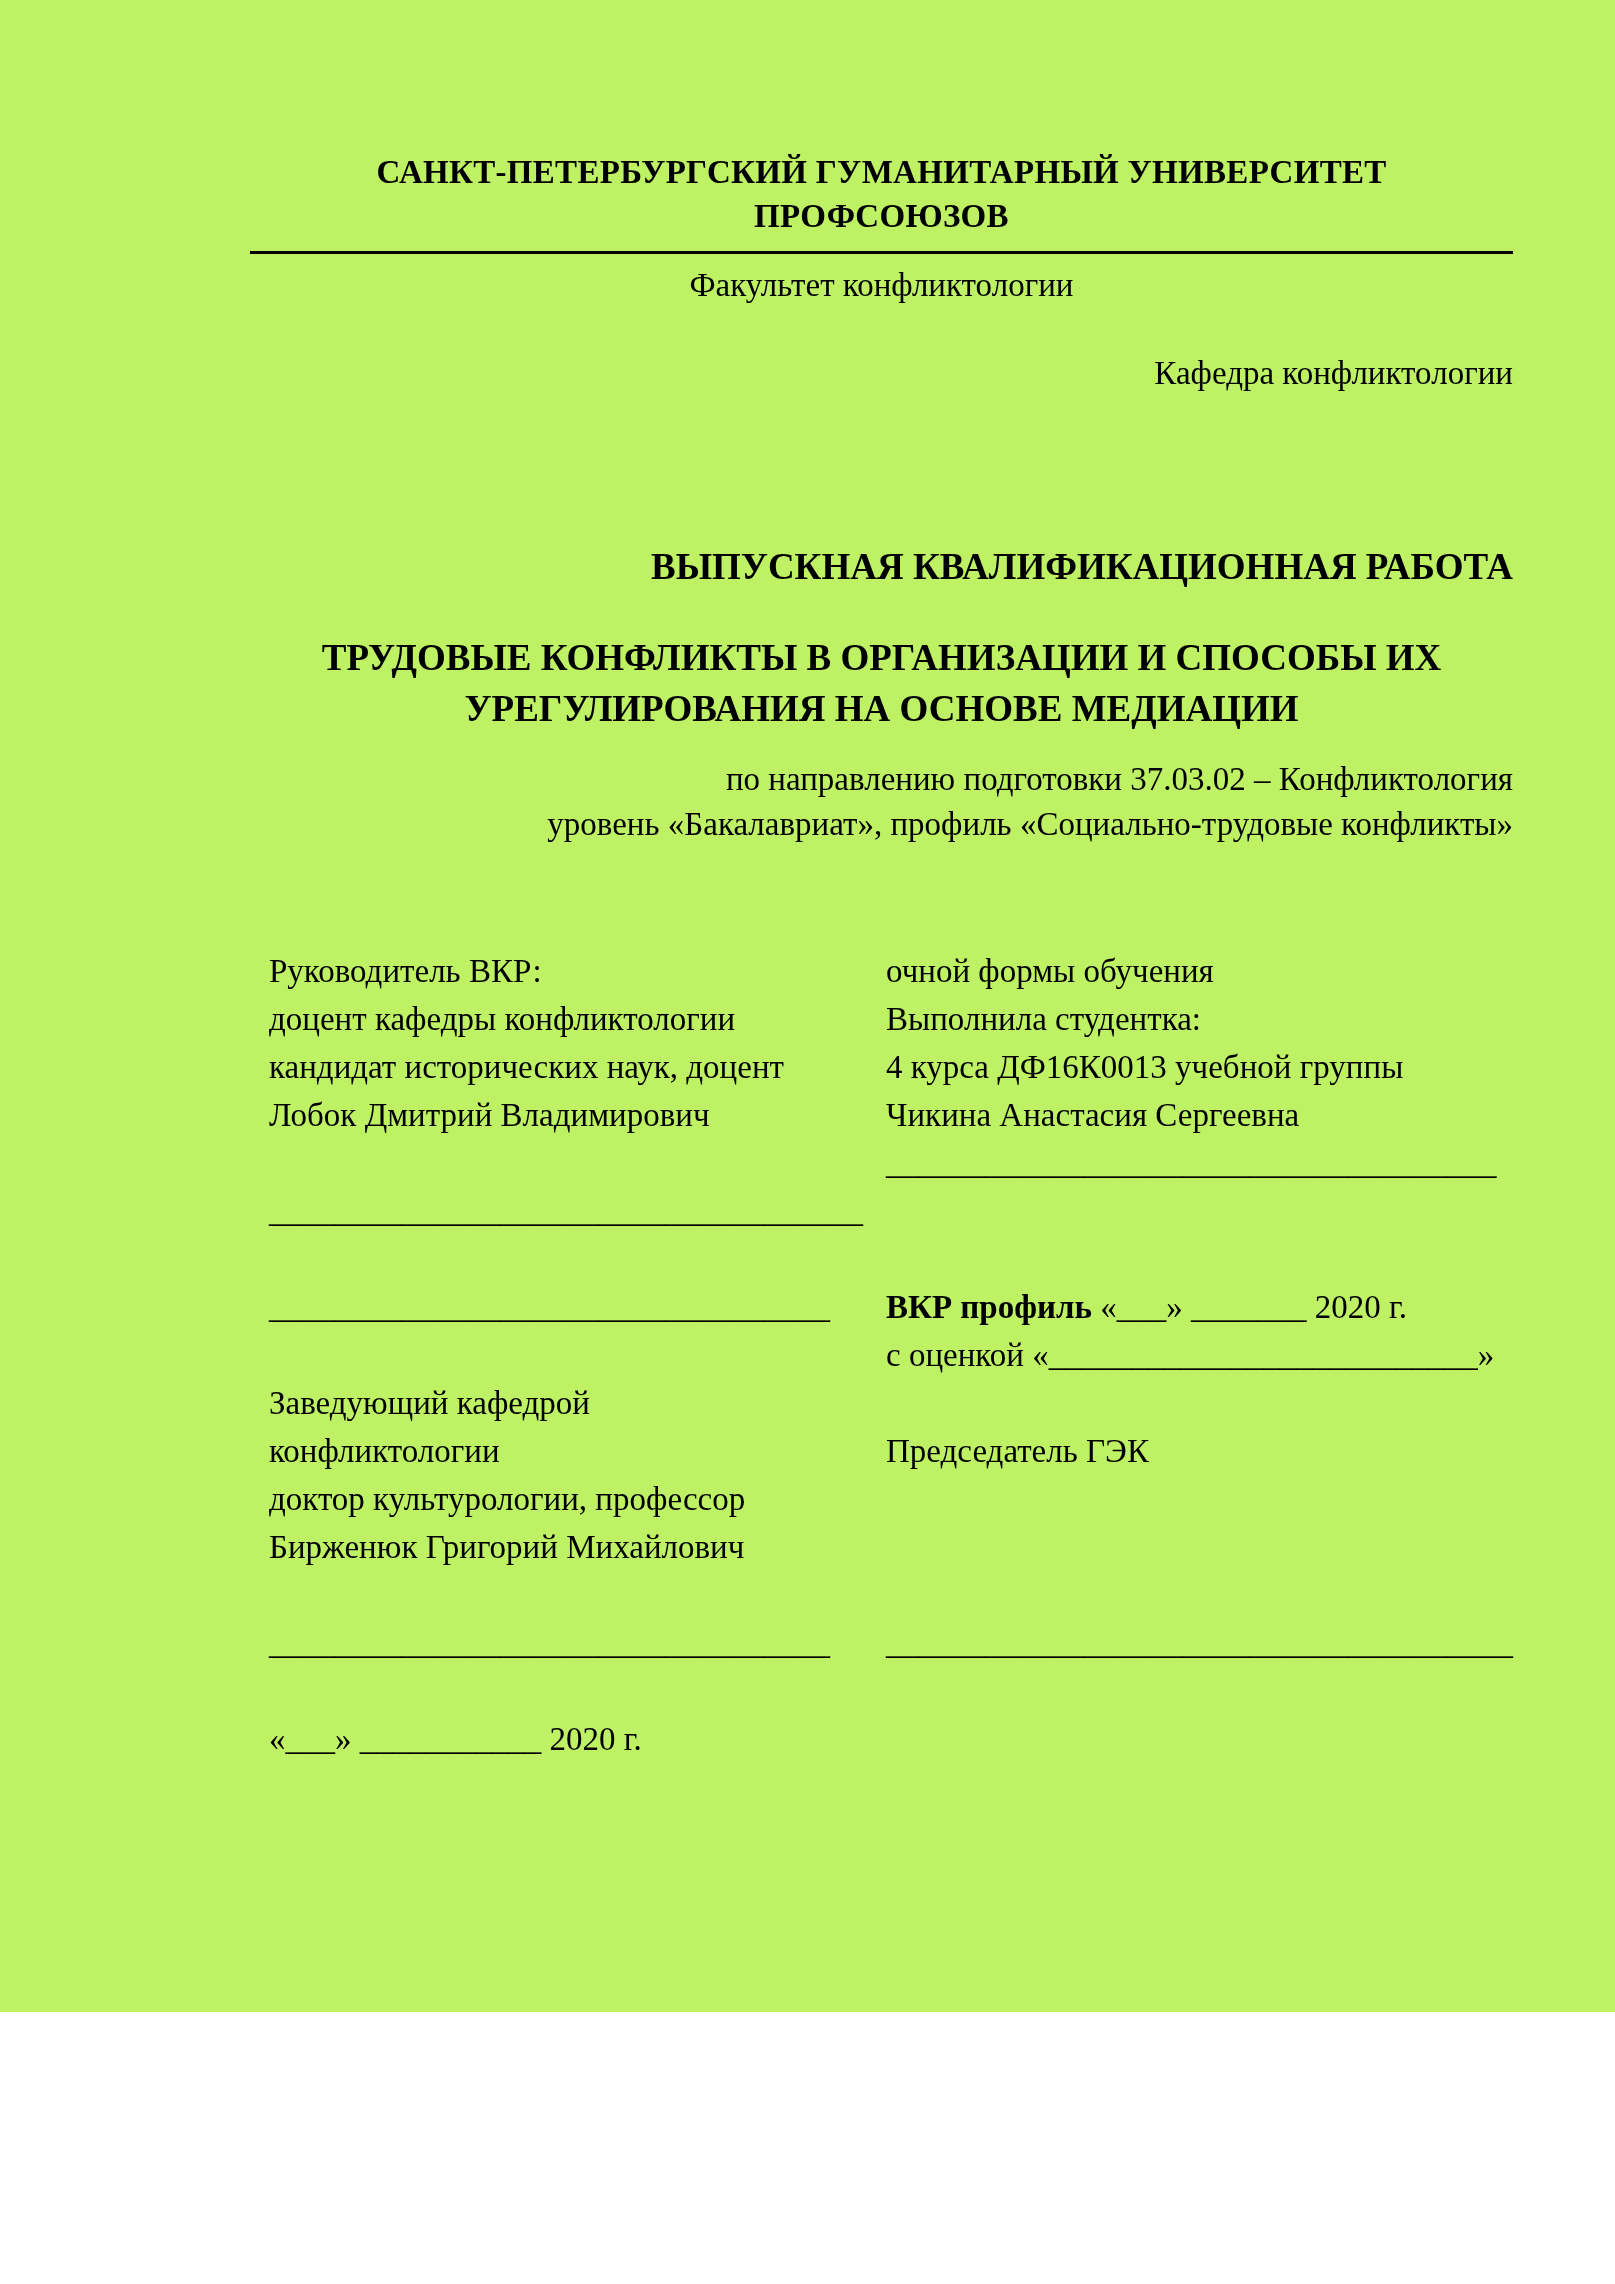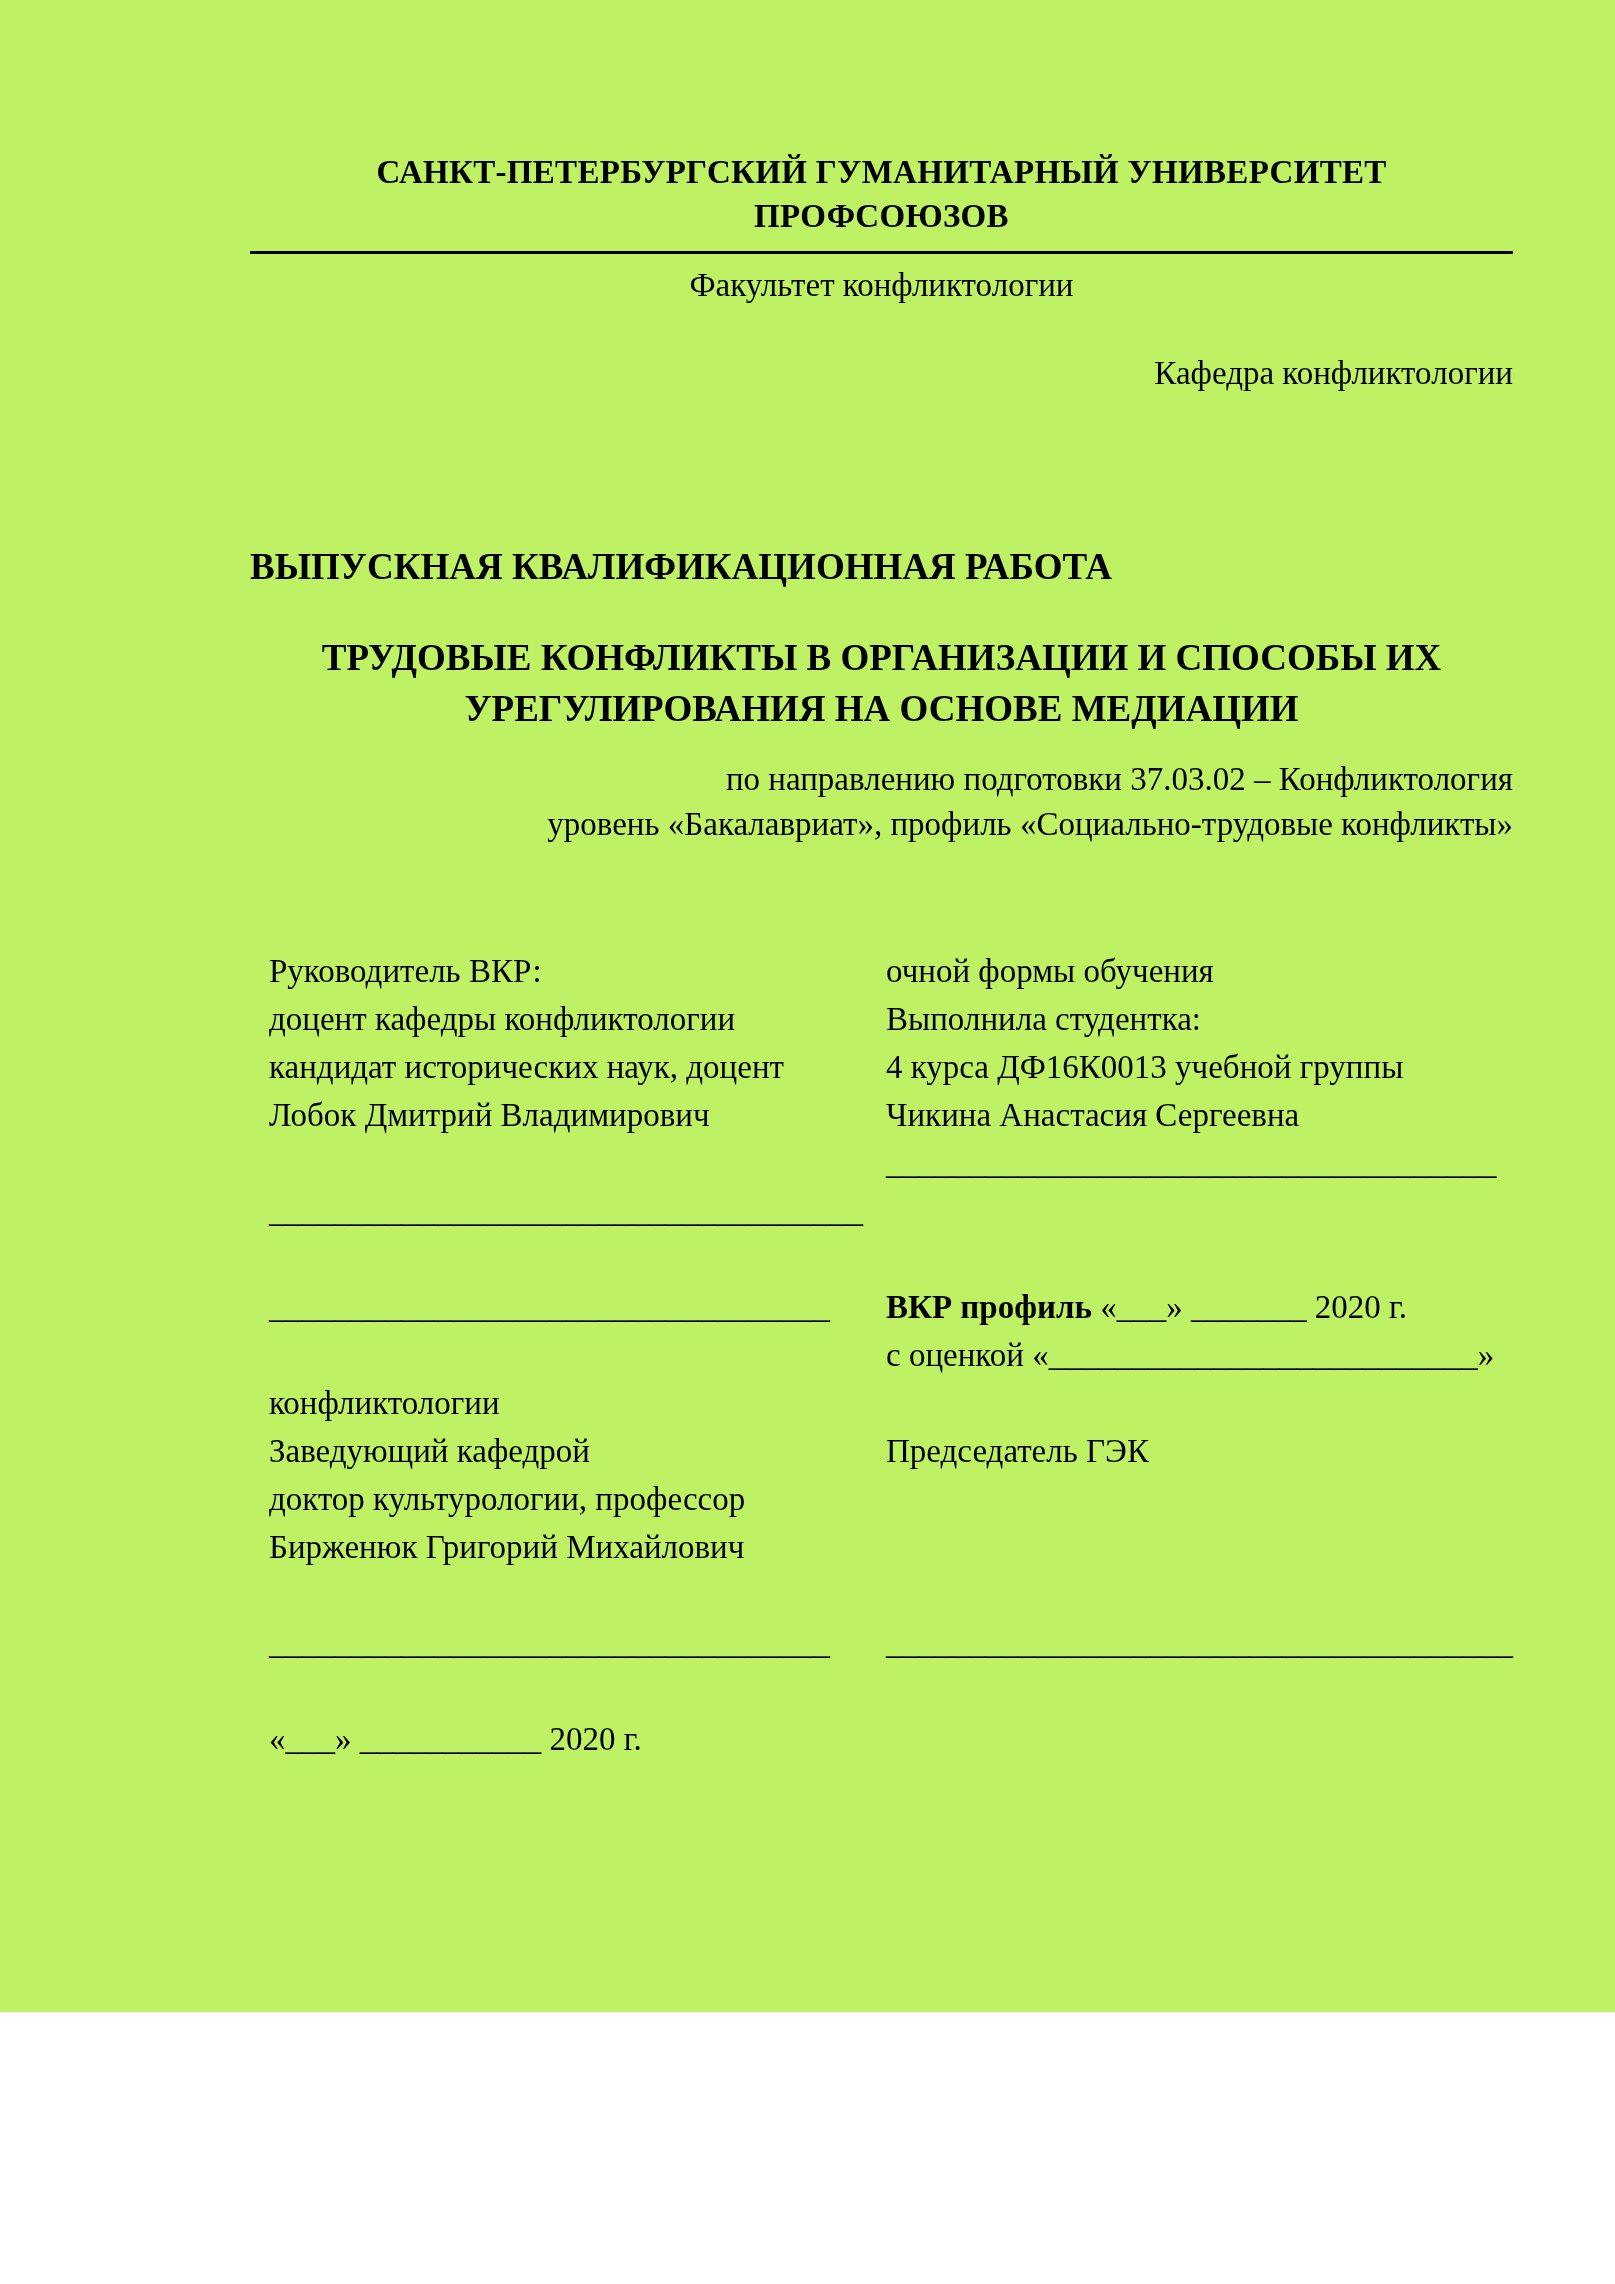--- a/index.html
+++ b/index.html
@@ -27,21 +27,21 @@
     text-align:center;
     padding-top:9.4px;
     line-height:44px;
   }
   .department {
     text-align:right;
     margin-top:44px;
     line-height:44px;
   }
   .work-type {
-    text-align:left;
+    text-align:right;
     font-weight:bold;
     font-size:37px;
     margin-top:148px;
     line-height:47px;
   }
   .title {
     text-align:center;
     font-weight:bold;
     font-size:37px;
     margin-top:42px;
@@ -93,22 +93,22 @@
     <div class="col">
       <div class="line">Руководитель ВКР:</div>
       <div class="line">доцент кафедры конфликтологии</div>
       <div class="line">кандидат исторических наук, доцент</div>
       <div class="line">Лобок Дмитрий Владимирович</div>
       <div class="line">&nbsp;</div>
       <div class="line">____________________________________</div>
       <div class="line">&nbsp;</div>
       <div class="line">__________________________________</div>
       <div class="line">&nbsp;</div>
+      <div class="line">Заведующий кафедрой</div>
       <div class="line">конфликтологии</div>
-      <div class="line">Заведующий кафедрой</div>
       <div class="line">доктор культурологии, профессор</div>
       <div class="line">Бирженюк Григорий Михайлович</div>
       <div class="line">&nbsp;</div>
       <div class="line">__________________________________</div>
       <div class="line">&nbsp;</div>
       <div class="line">«___» ___________ 2020 г.</div>
     </div>
 
     <div class="col">
       <div class="line">очной формы обучения</div>

